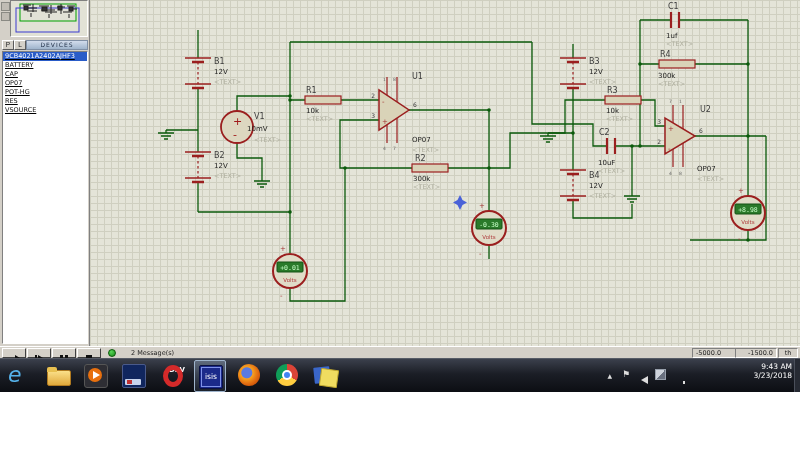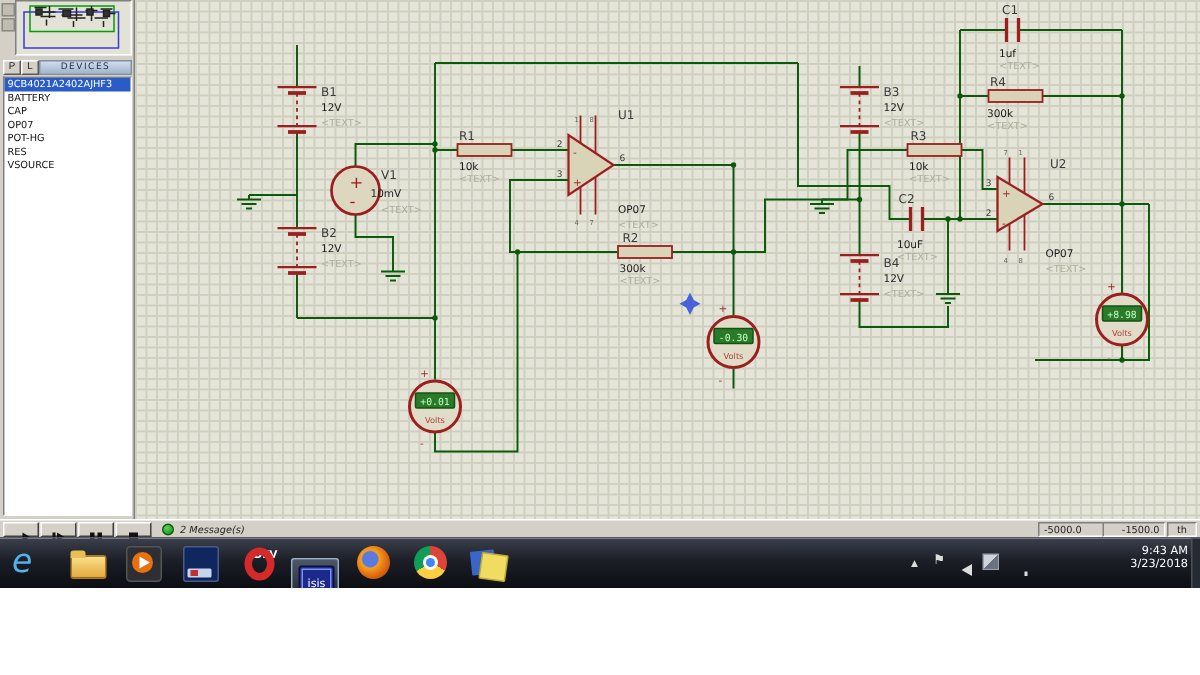--- a/index.html
+++ b/index.html
@@ -16,21 +16,21 @@
   .preview{position:absolute;left:10px;top:0;width:78px;height:37px;background:#e2e2d6;
            border:1px solid #808080;border-bottom-color:#fff;border-right-color:#fff;box-sizing:border-box;}
   .selector-bar{position:absolute;left:0;top:40px;width:90px;height:11px;}
   .pl-btn{position:absolute;top:0;width:12px;height:10px;background:#d4d0c8;border:1px solid;
           border-color:#fff #5a5a5a #5a5a5a #fff;font-size:6.5px;line-height:8px;text-align:center;
           padding:0;color:#222;box-sizing:border-box;}
   .devices-header{position:absolute;left:26px;top:0;width:62px;height:10px;
           background:linear-gradient(#d2dcec,#9fb4cc);border:1px solid #7f8fa5;box-sizing:border-box;
           font-size:6px;line-height:8px;text-align:center;color:#23324a;letter-spacing:1px;}
   .device-list{position:absolute;left:2px;top:51px;width:86px;height:293px;background:#ffffff;
-          border:1px solid #808080;border-bottom-color:#fff;border-right-color:#fff;box-sizing:border-box;}
+          border:1px solid #808080;border-bottom-color:#fff;border-right-color:#fff;box-sizing:border-box;text-decoration:underline;}
   .device{height:9px;line-height:9px;font-size:6.5px;color:#111;padding-left:2px;white-space:nowrap;overflow:hidden;}
   .device.selected{background:#2a5cc8;color:#fff;}
   
   .canvas{position:absolute;left:90px;top:0;width:710px;height:346px;background-color:#e4e4d8;
      background-image:linear-gradient(#cfcfc0 1px,transparent 1px),
                       linear-gradient(90deg,#cfcfc0 1px,transparent 1px);
      background-size:7px 7px;}
   .canvas svg{display:block;}
   svg text{font-family:"DejaVu Sans",sans-serif;}
   .wire{stroke:#0b5a0b;stroke-width:1.3;fill:none;}
@@ -339,21 +339,21 @@
         </g>
       </svg>
     </div>
 
     <div class="statusbar">
       <button class="ctl-btn" style="left:2px;"><span class="tri" style="margin-left:7px;"></span></button>
       <button class="ctl-btn" style="left:27px;"><span class="bar" style="margin-right:1px;"></span><span class="tri"></span></button>
       <button class="ctl-btn" style="left:52px;"><span class="bar" style="width:3px;margin-right:2px;"></span><span class="bar" style="width:3px;"></span></button>
       <button class="ctl-btn" style="left:77px;"><span class="sq"></span></button>
       <div class="msg-ico"></div>
-      <span style="position:absolute;left:120px;top:2px;font-style:italic;">2 Message(s)</span>
+      <span style="position:absolute;left:131px;top:2px;">2 Message(s)</span>
       <div class="sunken" style="left:692px;width:52px;text-align:left;">-5000.0</div>
       <div class="sunken" style="left:735px;width:42px;text-align:right;">-1500.0</div>
       <div class="sunken" style="left:778px;width:20px;text-align:center;">th</div>
     </div>
   </div>
 
   <div class="taskbar">
     <div class="tb-ico" style="left:8px;">
       <span style="font-size:22px;font-style:italic;color:#55b2ea;line-height:22px;">e</span>
     </div>
@@ -368,21 +368,21 @@
     </div>
     <div class="tb-ico" style="left:122px;">
       <div style="position:absolute;width:22px;height:22px;background:#10265e;border:1px solid #4a5a8a;border-radius:2px;"></div>
       <span style="position:absolute;left:0;top:2px;width:22px;text-align:center;font-size:7px;font-weight:bold;color:#fff;padding-left:44px;">DEV</span>
       <div style="position:absolute;left:3px;bottom:3px;width:16px;height:6px;background:#c8d4ec;border-radius:1px;"></div>
       <div style="position:absolute;left:5px;bottom:4px;width:5px;height:4px;background:#c03030;"></div>
     </div>
     <div class="tb-ico" style="left:160px;">
       <div style="position:absolute;left:3px;top:1px;width:10px;height:12px;border:5px solid #d42a2a;border-radius:50%;"></div>
     </div>
-    <div style="position:absolute;left:194px;top:1px;width:32px;height:32px;background:linear-gradient(rgba(170,195,225,0.35),rgba(90,110,140,0.2));border:1px solid #9fb4cc;border-radius:2px;box-sizing:border-box;margin-top:12px;">
+    <div style="position:absolute;left:194px;top:1px;width:32px;height:32px;background:linear-gradient(rgba(170,195,225,0.35),rgba(90,110,140,0.2));border:1px solid #9fb4cc;border-radius:2px;box-sizing:border-box;">
       <div style="position:absolute;left:4px;top:4px;width:22px;height:22px;background:#1b2a8a;border-radius:2px;border:1px solid #0a1040;">
         <span style="position:absolute;left:1px;top:1px;right:1px;bottom:1px;border:1px solid #7f92e8;text-align:center;font-size:7.5px;line-height:18px;color:#ffffff;">isis</span>
       </div>
     </div>
     <div class="tb-ico" style="left:238px;">
       <div style="position:absolute;width:22px;height:22px;border-radius:50%;background:radial-gradient(circle at 40% 40%,#5a7ae0 0 27%,#f5a020 32%,#e06a10 60%,#b03800 95%);"></div>
     </div>
     <div class="tb-ico" style="left:276px;">
       <div style="position:absolute;width:22px;height:22px;border-radius:50%;background:conic-gradient(#db4437 0 33%,#ffcd40 0 66%,#0f9d58 0);"></div>
       <div style="position:absolute;left:6px;top:6px;width:10px;height:10px;background:#fff;border-radius:50%;"></div>

